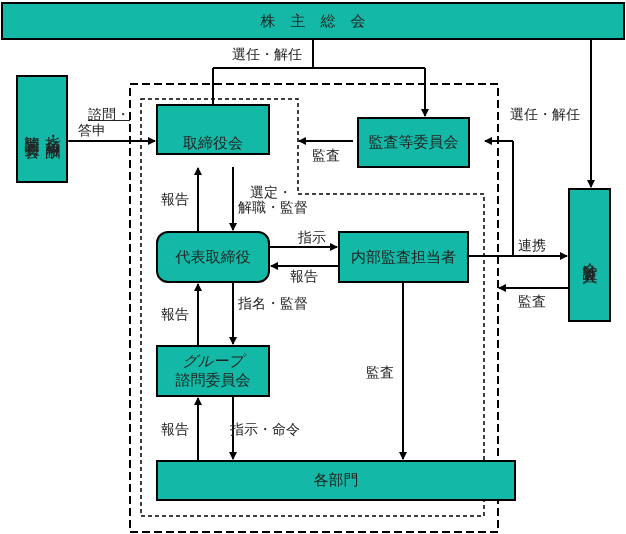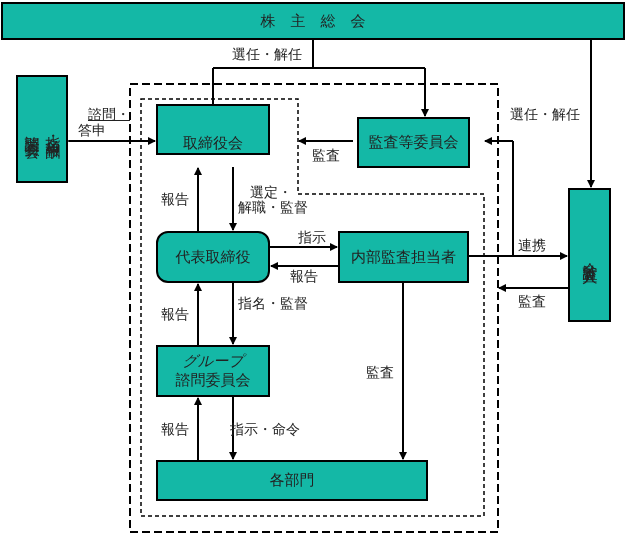--- a/index.html
+++ b/index.html
@@ -79,21 +79,21 @@
 
 <div class="box" style="left:338px;top:231px;width:131px;height:52px;">
   <span class="boxtxt">内部監査担当者</span>
 </div>
 
 <div class="box" style="left:156px;top:345px;width:114px;height:52px;flex-direction:column;">
   <span class="boxtxt" style="font-style:italic;">グループ</span>
   <span class="boxtxt">諮問委員会</span>
 </div>
 
-<div class="box" style="left:156px;top:460px;width:272px;height:41px;">
+<div class="box" style="left:156px;top:460px;width:360px;height:41px;">
   <span class="boxtxt">各部門</span>
 </div>
 
 <div class="box" style="left:568px;top:188px;width:43px;height:134px;">
   <span class="vert">会計監査人</span>
 </div>
 
 <span class="lbl" style="left:232px;top:46px;">選任・解任</span>
 <span class="lbl" style="left:510px;top:106px;">選任・解任</span>
 <span class="lbl" style="left:88px;top:106px;text-decoration:underline;">諮問・</span>

